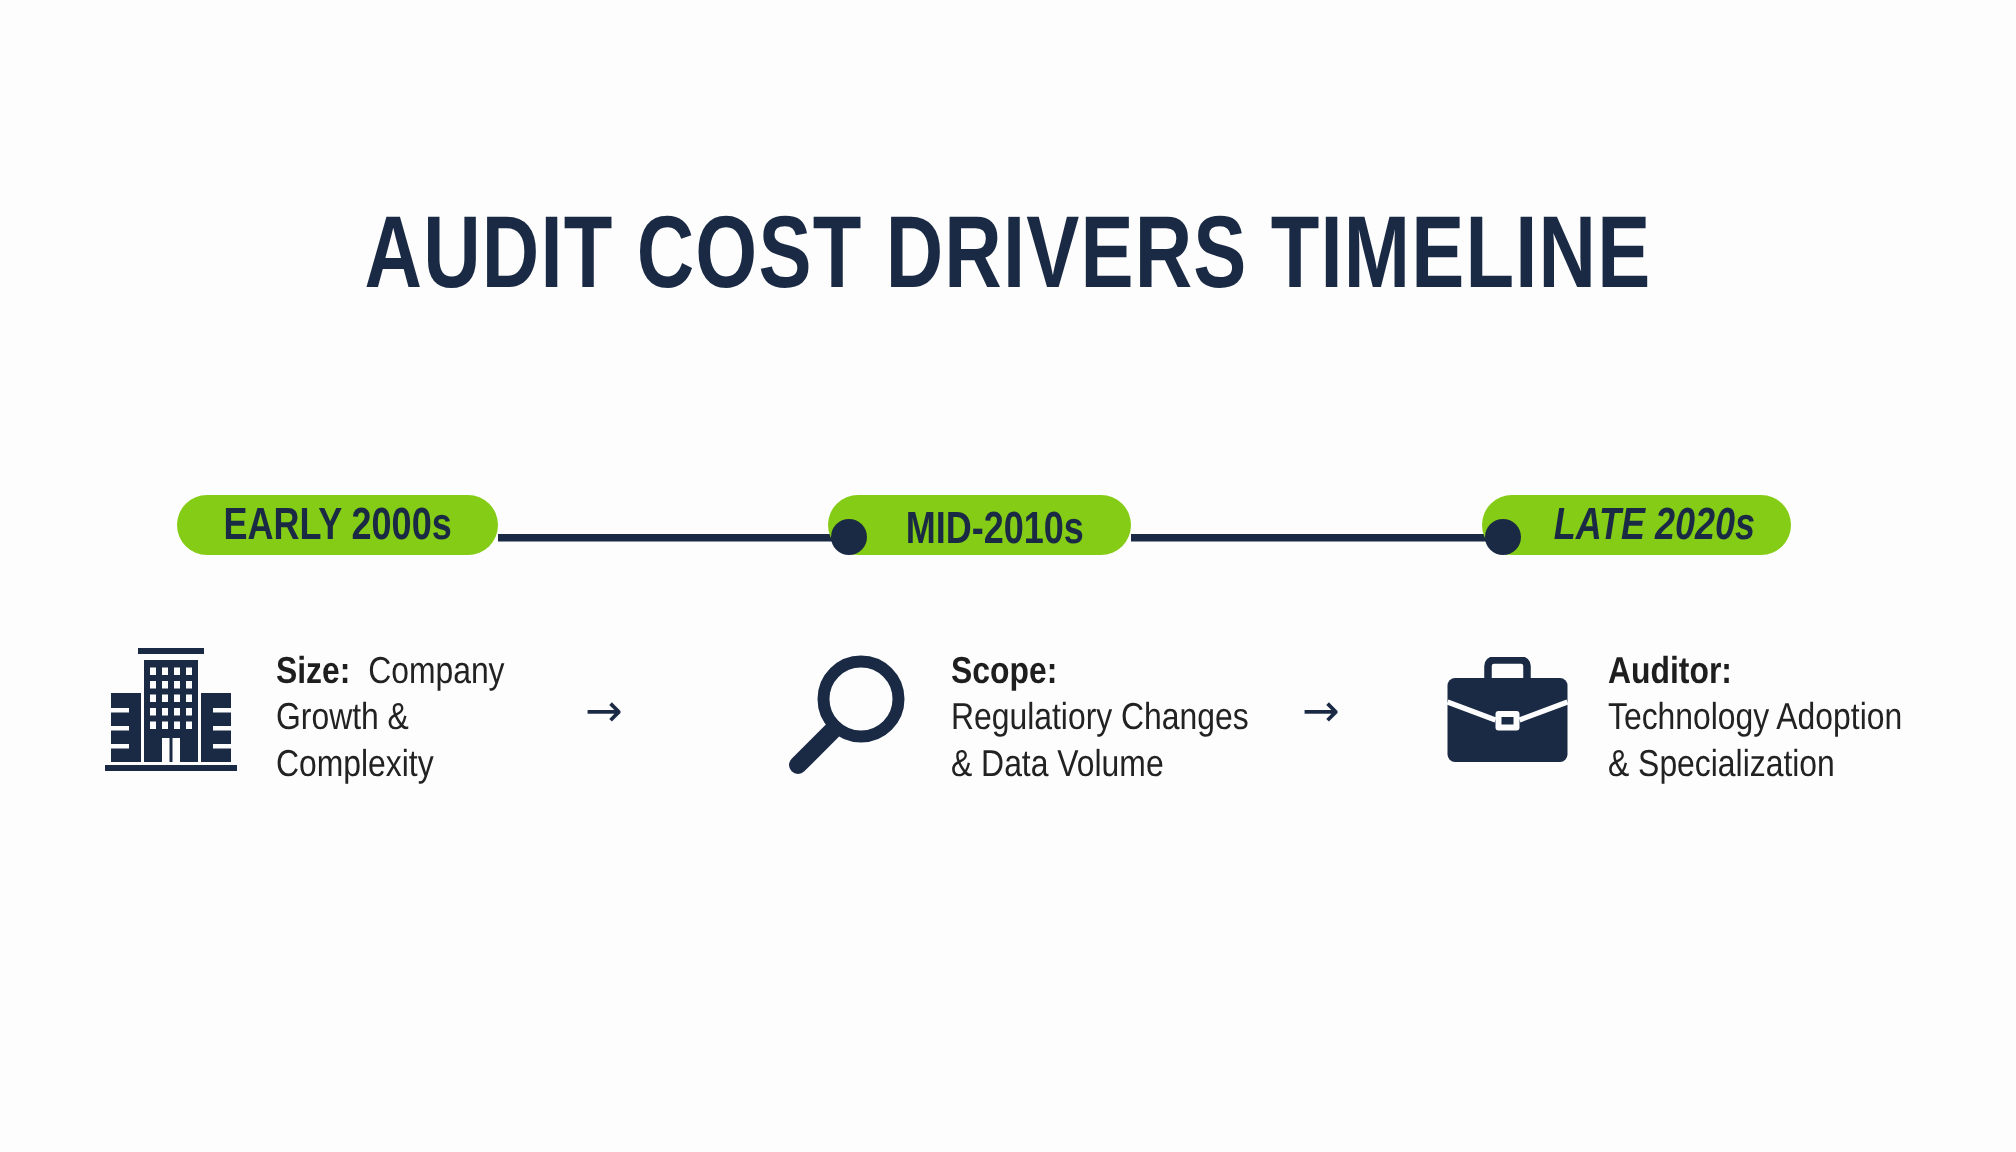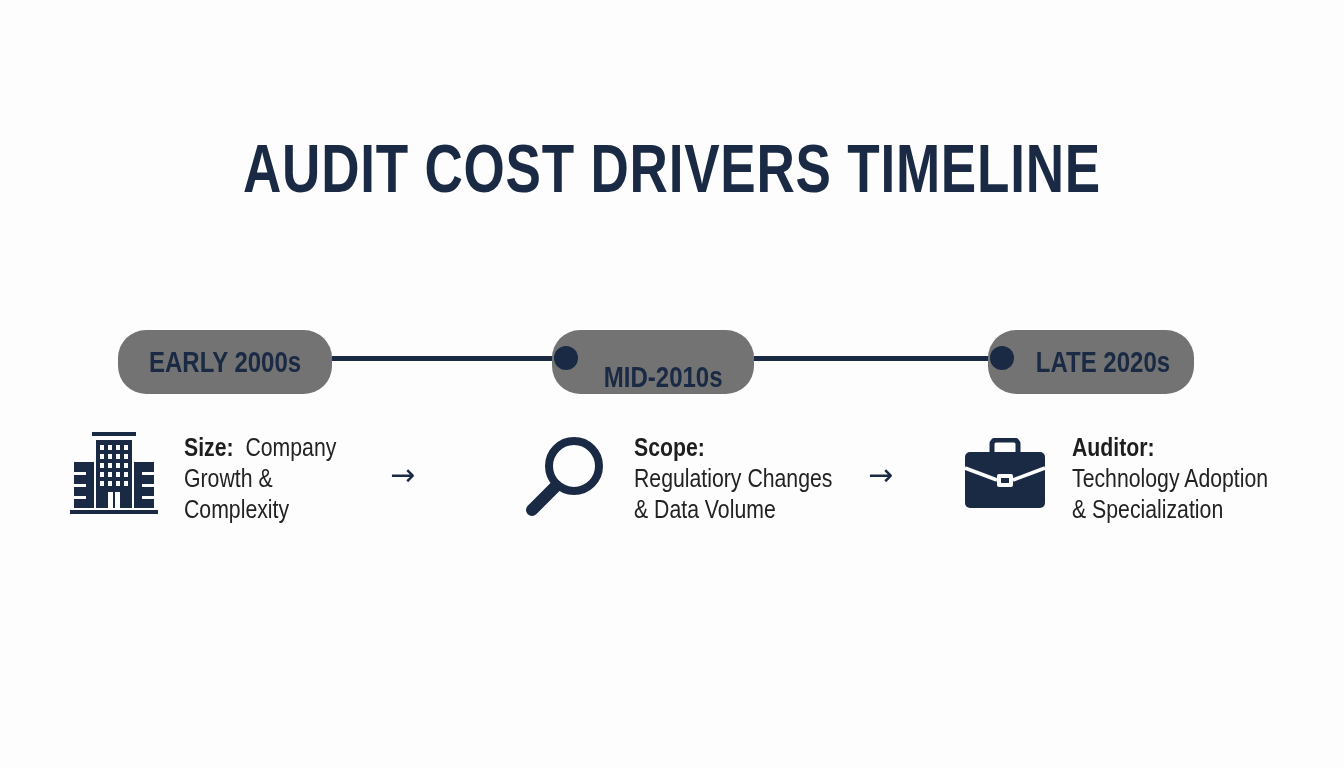--- a/index.html
+++ b/index.html
@@ -40,23 +40,23 @@
       position: absolute;
       width: 24px;
       height: 24px;
       border-radius: 50%;
       background: #1a2a44;
       top: 346px;
     }
     .pill {
       position: absolute;
       top: 330px;
-      height: 64px;
+      height: 40px;
       border-radius: 28px;
-      background: #737373;
+      background: #84cc16;
       display: flex;
       align-items: center;
       justify-content: center;
     }
     .pill-label {
       font-family: "Liberation Sans", sans-serif;
       font-weight: bold;
       font-size: 30px;
       color: #1a2a44;
       display: inline-block;
@@ -95,21 +95,21 @@
 
 <div class="timeline-line" style="left:332px; width:236px;"></div>
 <div class="timeline-line" style="left:754px; width:248px;"></div>
 
 <div class="pill" style="left:118px; width:214px;">
   <span class="pill-label">EARLY 2000s</span>
 </div>
 <div class="pill" style="left:552px; width:202px;align-items:flex-end;">
   <span class="pill-label" style="margin-left:20px;">MID-2010s</span>
 </div>
-<div class="pill" style="left:988px; width:206px;">
+<div class="pill" style="left:988px; width:206px;font-style:italic;">
   <span class="pill-label" style="margin-left:24px;">LATE 2020s</span>
 </div>
 
 <div class="dot" style="left:554px;"></div>
 <div class="dot" style="left:990px;"></div>
 
 <div class="icon" style="left:68px; top:432px;">
   <svg width="92" height="86" viewBox="0 0 92 86">
     <rect x="24" y="0" width="44" height="4" fill="#1a2a44"></rect>
     <rect x="28" y="8" width="36" height="68" fill="#1a2a44"></rect>

